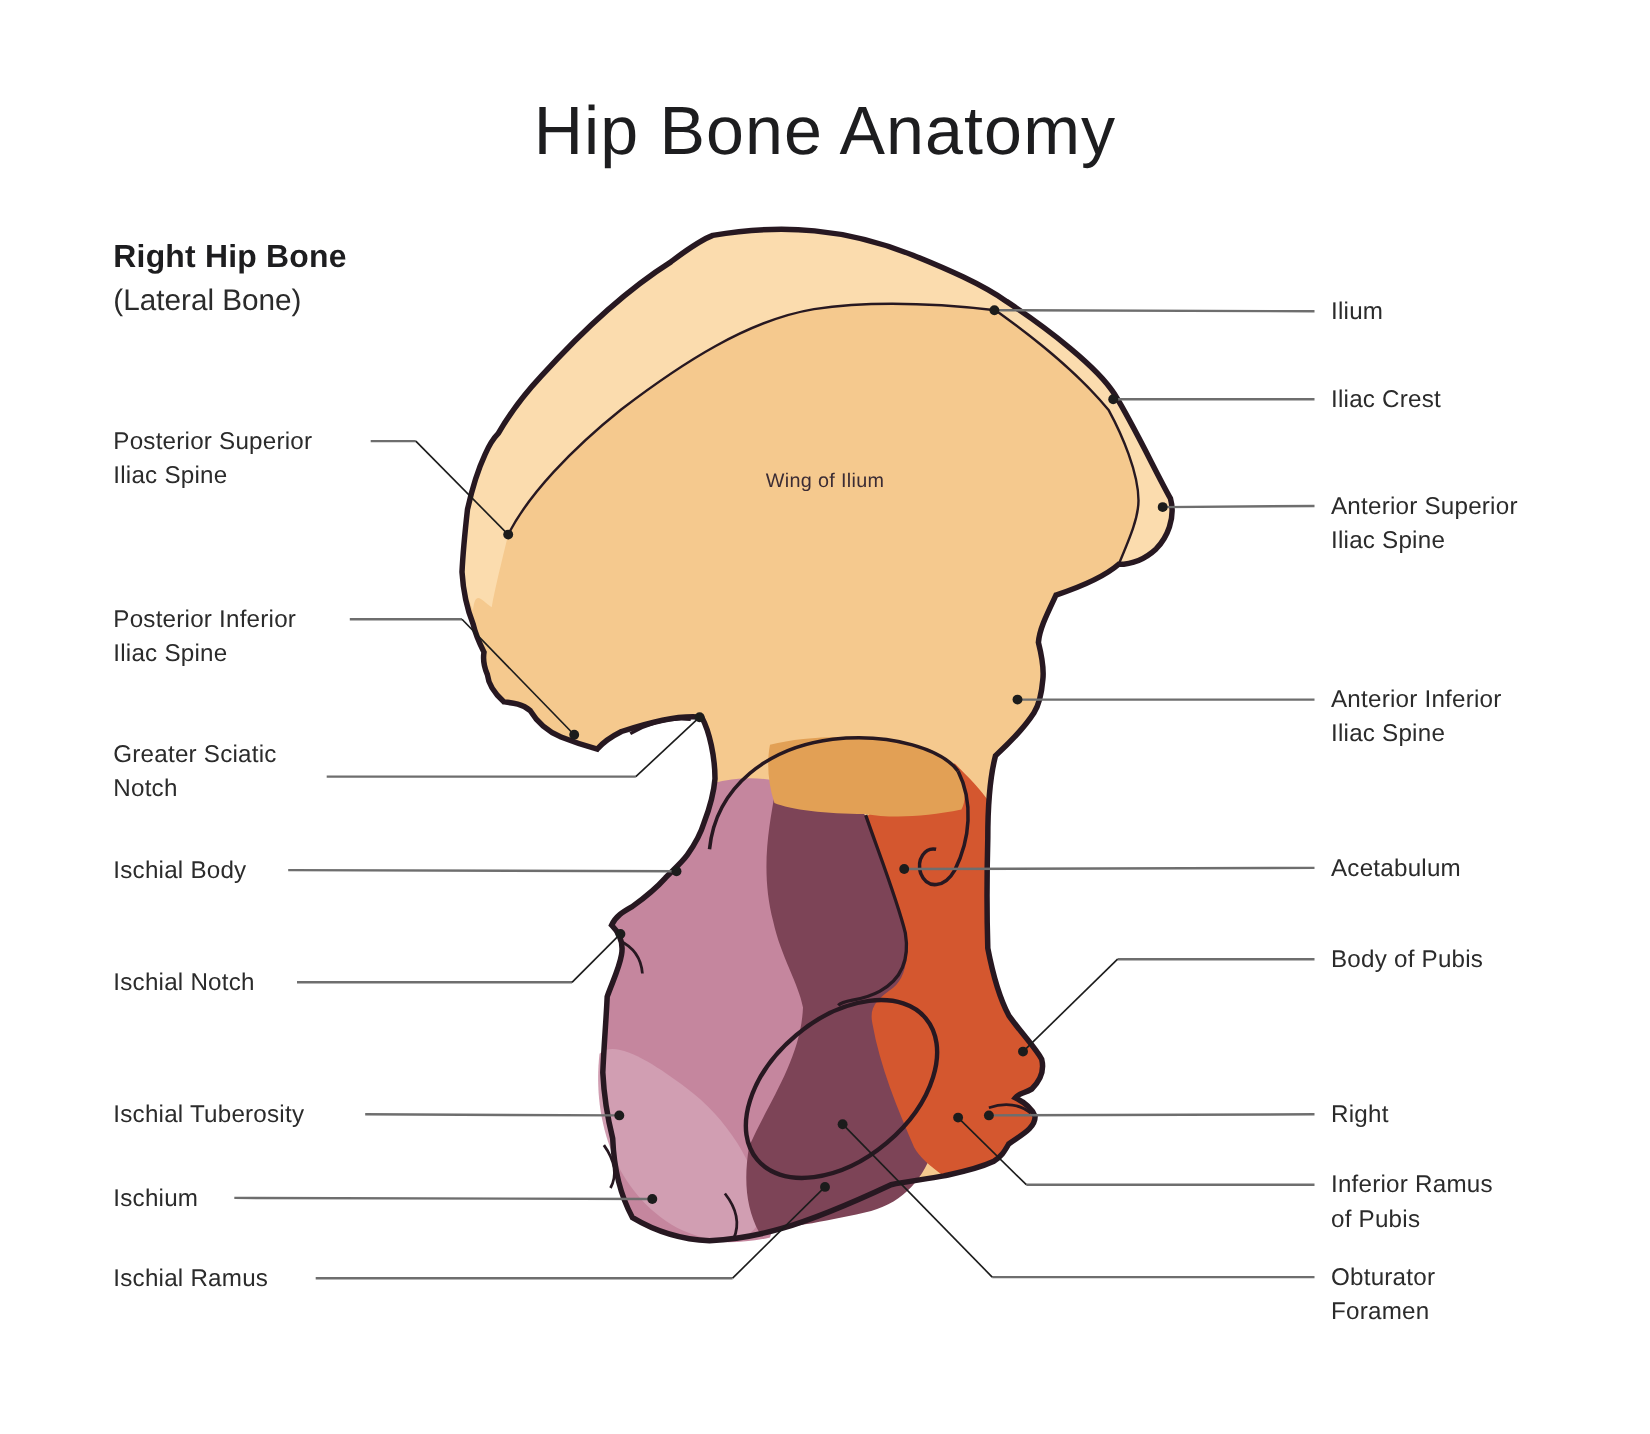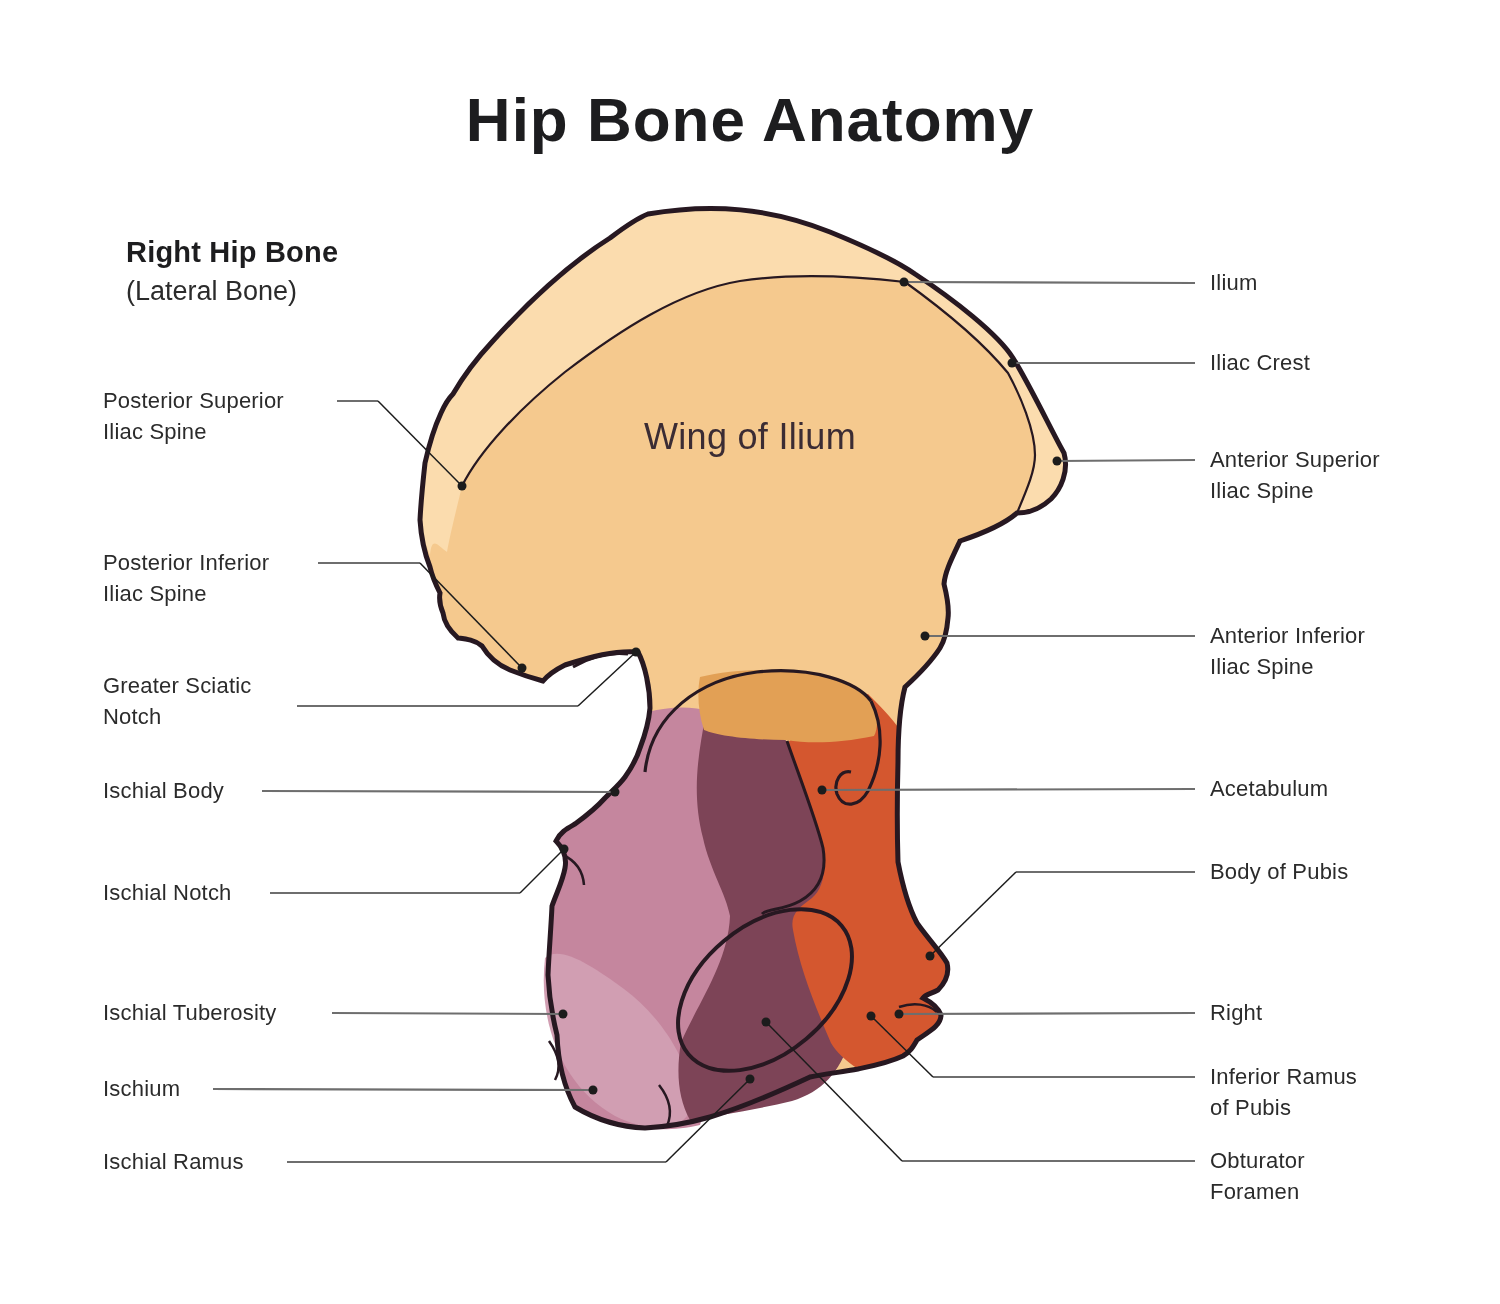--- a/index.html
+++ b/index.html
@@ -4,30 +4,30 @@
 <style>
   html,body{margin:0;padding:0;background:#ffffff;}
   #canvas{position:relative;width:1500px;height:1304px;background:#ffffff;overflow:hidden;
           font-family:"Liberation Sans", sans-serif;}
   #bone-svg{position:absolute;left:0;top:0;}
   .stroke-dark{stroke:#271821;fill:none;}
   .lead-gray{stroke:#6e6e6e;stroke-width:2.2;fill:none;}
   .lead-dark{stroke:#1c1c1c;stroke-width:1.5;fill:none;}
   .lead-dot{fill:#1c1c1c;stroke:none;}
   .page-title{position:absolute;left:0;top:84px;width:100%;text-align:center;
-      font-size:62px;font-weight:700;letter-spacing:1px;color:#1d1d1f;}
-  .heading-block{position:absolute;left:103px;top:236px;color:#1d1d1f;margin-left:23px;}
+      font-size:62px;font-weight:400;letter-spacing:1px;color:#1d1d1f;}
+  .heading-block{position:absolute;left:103px;top:218px;color:#1d1d1f;}
   .heading-main{font-size:29px;font-weight:600;letter-spacing:.2px;}
   .heading-sub{font-size:27px;font-weight:400;margin-top:7px;color:#2b2b2b;}
   .lbl{position:absolute;font-size:22px;line-height:31px;color:#2b2b2b;
       white-space:pre-line;letter-spacing:.2px;}
   .lbl.right{left:1210px;}
   .lbl.left{left:103px;}
   .wing-label{position:absolute;left:750px;top:437px;transform:translate(-50%,-50%);
-      font-size:36px;color:#3b2c34;letter-spacing:.3px;}
+      font-size:18px;color:#3b2c34;letter-spacing:.3px;}
 </style>
 </head>
 <body>
 
 <div id="canvas">
 
   <svg id="bone-svg" width="1500" height="1304" viewBox="0 0 1500 1304">
 
     <path d="M 648,214 C 712,203 770,208 830,232 C 862,245 892,258 915,274
          C 953,299 998,334 1013,358 C 1031,387 1052,432 1064,453

